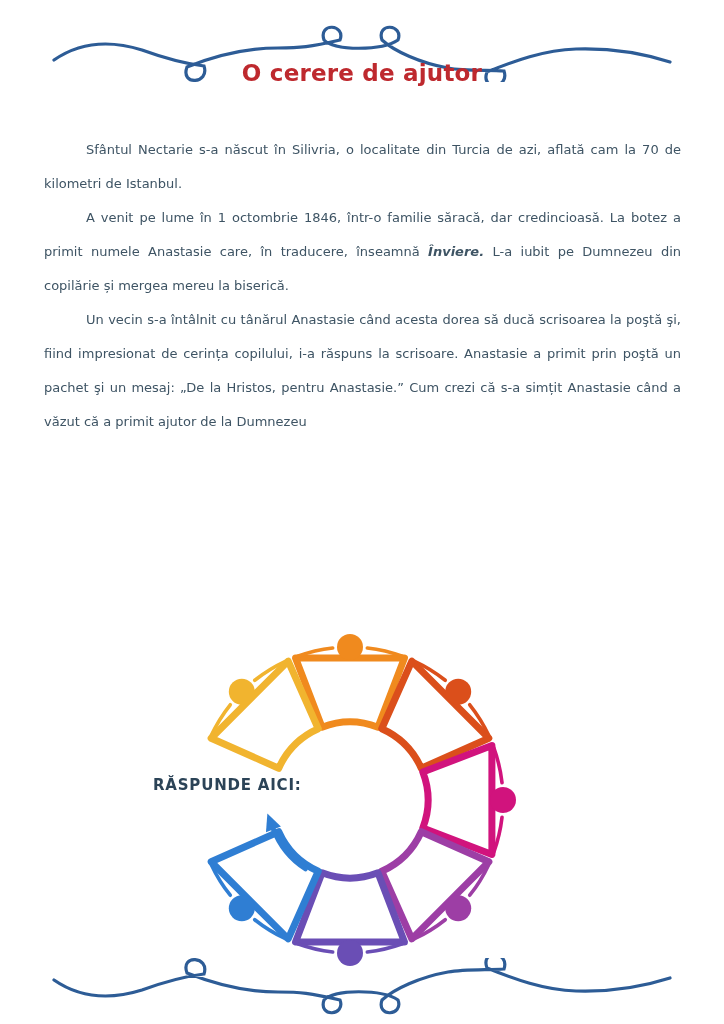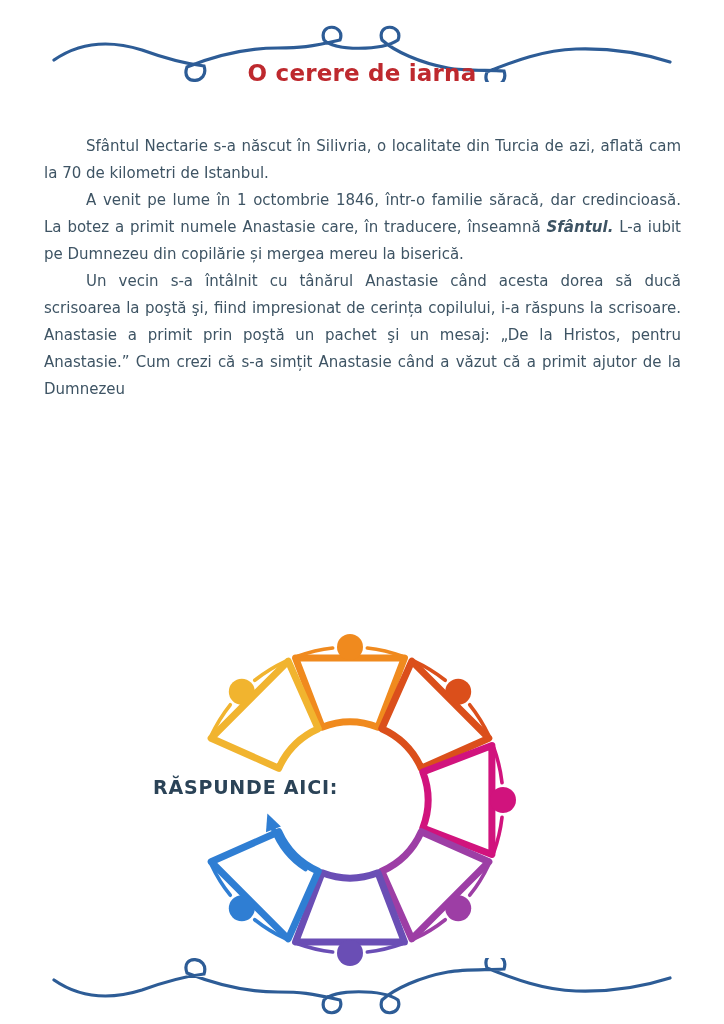--- a/index.html
+++ b/index.html
@@ -13,49 +13,49 @@
   .divider{position:absolute;left:50px;width:624px;height:64px;}
   .divider.top{top:18px;}
   .divider.bottom{top:958px;}
   .title{
     position:absolute;top:60px;left:0;width:724px;
     text-align:center;font-size:23px;font-weight:bold;
     letter-spacing:0.2px;
   }
   .story{
     position:absolute;left:44px;top:133px;width:637px;
-    font-size:15px;line-height:27px;
+    font-size:13px;line-height:34px;
     text-align:justify;
   }
   .story p{margin:0;text-indent:42px;}
   .emph{font-weight:bold;font-style:italic;}
   .prompt{
     position:absolute;left:153px;top:776px;
-    font-size:19px;font-weight:bold;letter-spacing:0.8px;
+    font-size:15px;font-weight:bold;letter-spacing:0.8px;
   }
   .wheel-box{position:absolute;left:170px;top:620px;width:360px;height:360px;}
 </style>
 </head>
 <body>
 
 <div class="page">
 
   <svg class="divider top" viewBox="0 0 620 64">
     <path d="M2,42 C28,24 58,22 90,32 C112,40 136,46 152,48 c6,18 -24,20 -17,1
          C160,39 192,30 226,30 C248,30 258,29 288,22 c6,-16 -22,-18 -16,0
          C282,33 330,33 346,22 c6,-16 -22,-18 -16,0 C342,33 368,45 396,50
          C412,53 434,52 452,53 c6,18 -24,20 -17,1 C462,43 492,32 524,31
          C556,30 590,35 618,44" fill="none" stroke-width="3.2" stroke-linecap="round" stroke="#2D5C96"></path>
   </svg>
 
-  <div class="title" style="color: rgb(190, 41, 46);">O cerere de iarna</div>
+  <div class="title" style="color: rgb(190, 41, 46);">O cerere de ajutor</div>
 
   <div class="story" style="color: rgb(62, 84, 100);">
     <p><span>Sfântul Nectarie s-a născut în Silivria, o localitate din Turcia de azi, aflată cam la 70 de kilometri de Istanbul.</span></p>
-    <p><span>A venit pe lume în 1 octombrie 1846, într-o familie săracă, dar credincioasă. La botez a primit numele Anastasie care, în traducere, înseamnă </span><span class="emph">Sfântul.</span><span> L-a iubit pe Dumnezeu din copilărie și mergea mereu la biserică.</span></p>
+    <p><span>A venit pe lume în 1 octombrie 1846, într-o familie săracă, dar credincioasă. La botez a primit numele Anastasie care, în traducere, înseamnă </span><span class="emph">Înviere.</span><span> L-a iubit pe Dumnezeu din copilărie și mergea mereu la biserică.</span></p>
     <p><span>Un vecin s-a întâlnit cu tânărul Anastasie când acesta dorea să ducă scrisoarea la poştă şi, fiind impresionat de cerința copilului, i-a răspuns la scrisoare. Anastasie a primit prin poştă un pachet şi un mesaj: „De la Hristos, pentru Anastasie.” Cum crezi că s-a simțit Anastasie când a văzut că a primit ajutor de la Dumnezeu</span></p>
   </div>
 
   <div class="prompt" style="color: rgb(43, 67, 87);">RĂSPUNDE AICI:</div>
 
   <svg id="wheel" class="wheel-box" viewBox="-180 -180 360 360">
       <path d="M-27.95,-72.82 A78,78 0 0 1 27.95,-72.82 L54.47,-141.9 L-54.47,-141.9 Z" stroke="#F08A1E" stroke-width="7" fill="none" stroke-linejoin="round"></path>
       <path d="M-52.33,-143.77 A153,153 0 0 1 -17.32,-152.02" stroke="#F08A1E" stroke-width="3.6" fill="none" stroke-linecap="round"></path>
       <path d="M17.32,-152.02 A153,153 0 0 1 52.33,-143.77" stroke="#F08A1E" stroke-width="3.6" fill="none" stroke-linecap="round"></path>
       <circle cx="0" cy="-153" r="13" fill="#F08A1E"></circle>

